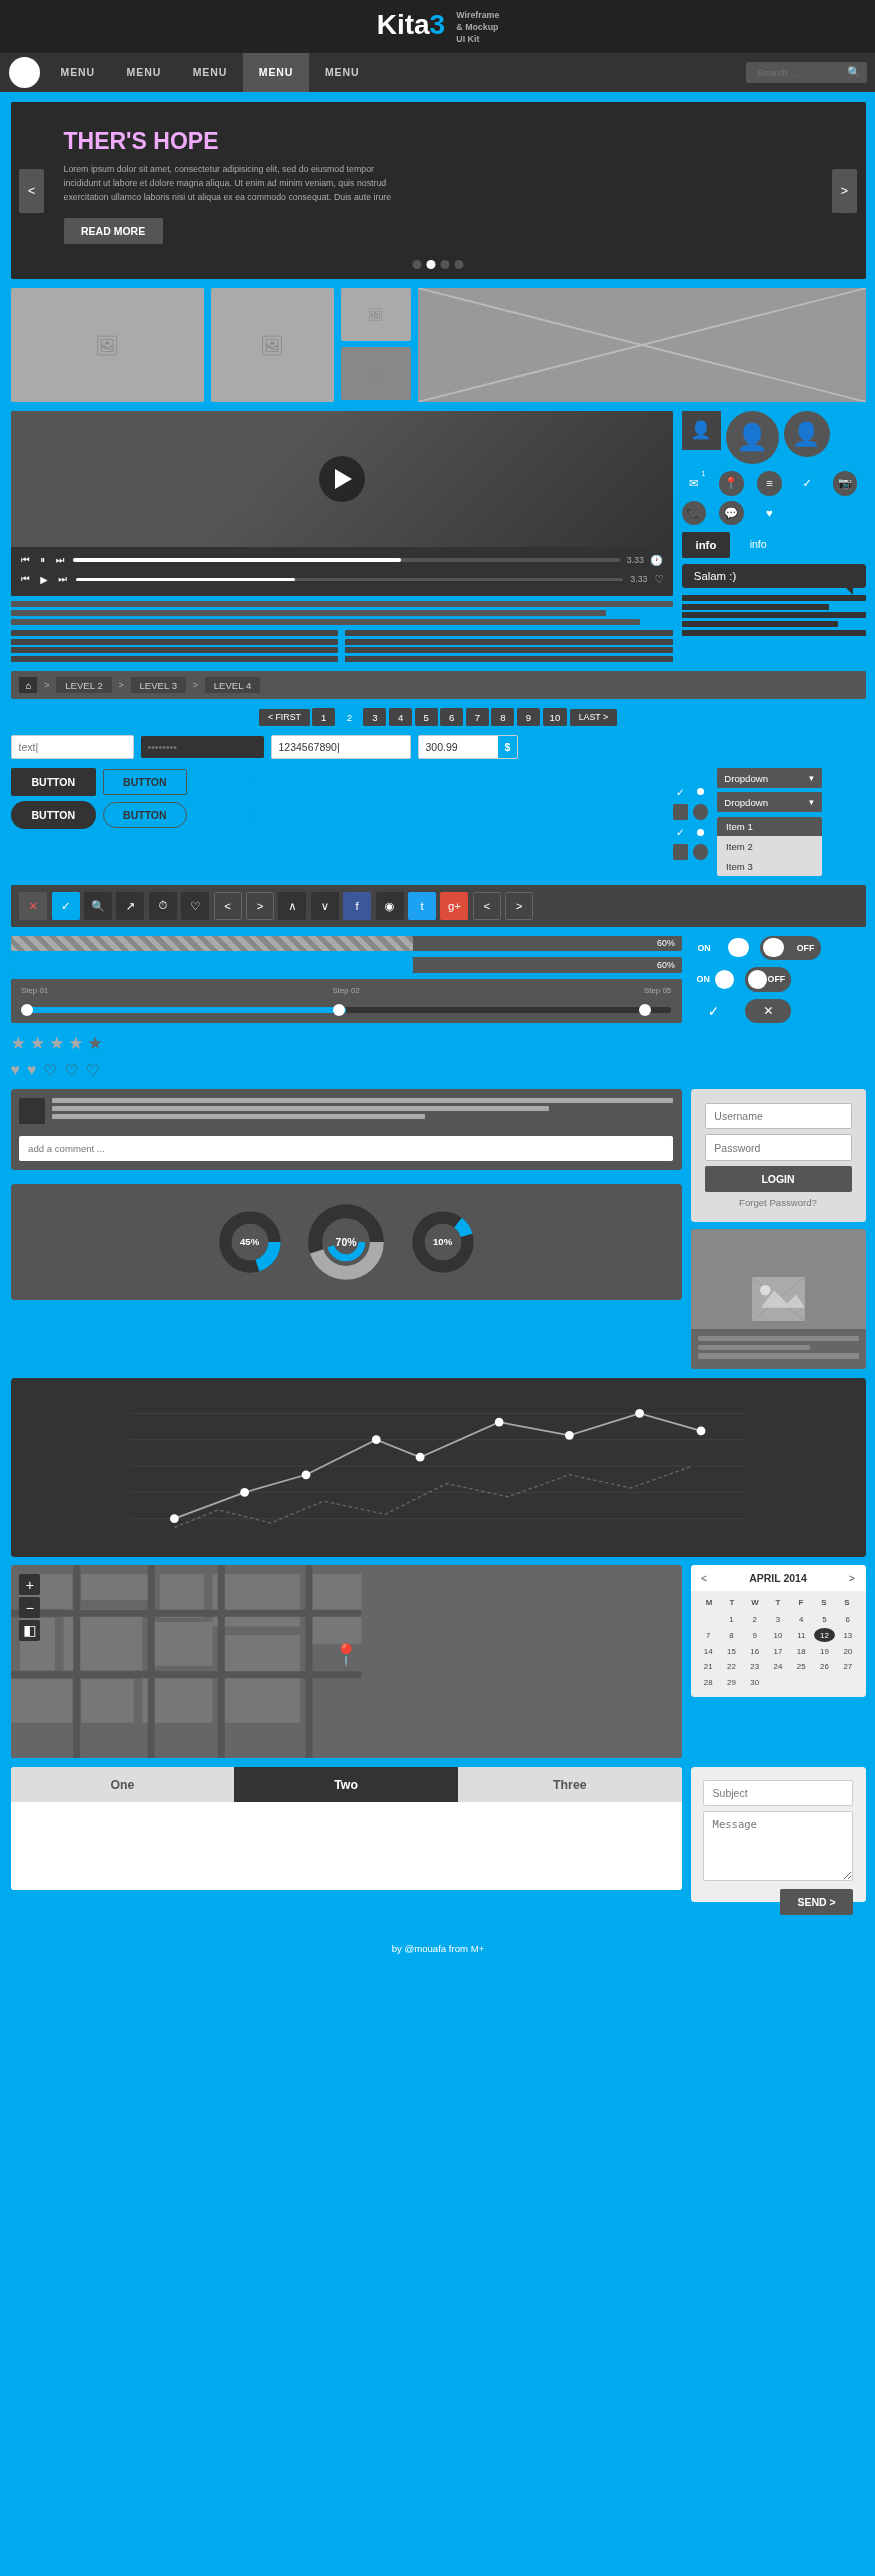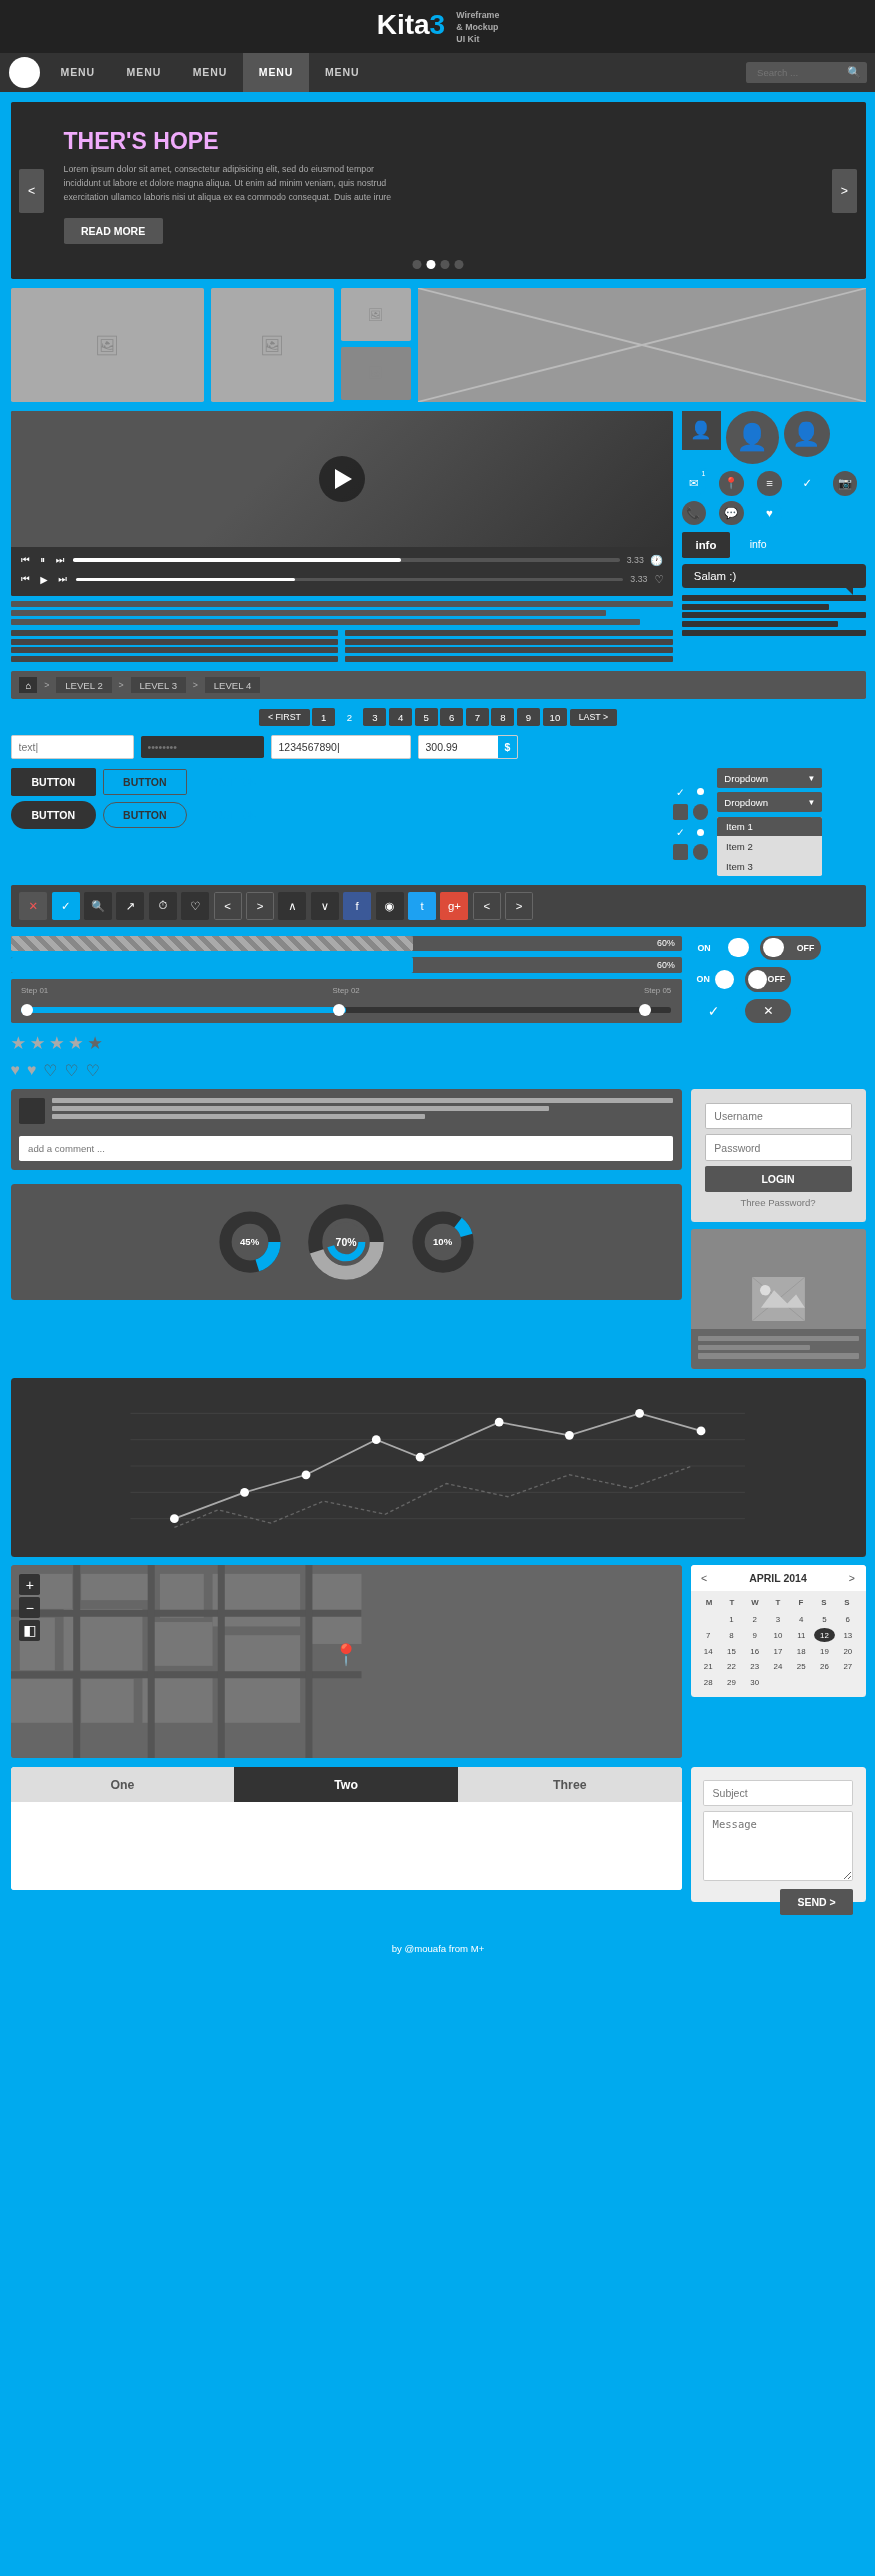--- a/index.html
+++ b/index.html
@@ -1449,21 +1449,21 @@
           </div>
         </div>
       </div>
     </div>
 
     <div style="flex:0 0 175px;">
       <div class="login-form">
         <input type="text" class="login-input" placeholder="Username" style="">
         <input type="password" class="login-input" placeholder="Password" style="">
         <button class="login-btn">LOGIN</button>
-        <div class="login-forgot">Three Password?</div>
+        <div class="login-forgot">Forget Password?</div>
       </div>
 
       <div style="margin-top:7px;">
         <div class="card-img" style="height:140px;border-radius:3.5px;overflow:hidden;">
           <div style="position:absolute;inset:0;background:#888;display:flex;align-items:center;justify-content:center;">
             <svg width="53" height="44" viewBox="0 0 60 50">
               <rect x="0" y="0" width="60" height="50" fill="#aaa"></rect>
               <line x1="0" y1="0" x2="60" y2="50" stroke="#999" stroke-width="1"></line>
               <line x1="60" y1="0" x2="0" y2="50" stroke="#999" stroke-width="1"></line>
               <polygon points="10,35 25,15 40,30 50,20 60,35" fill="#ccc"></polygon>

